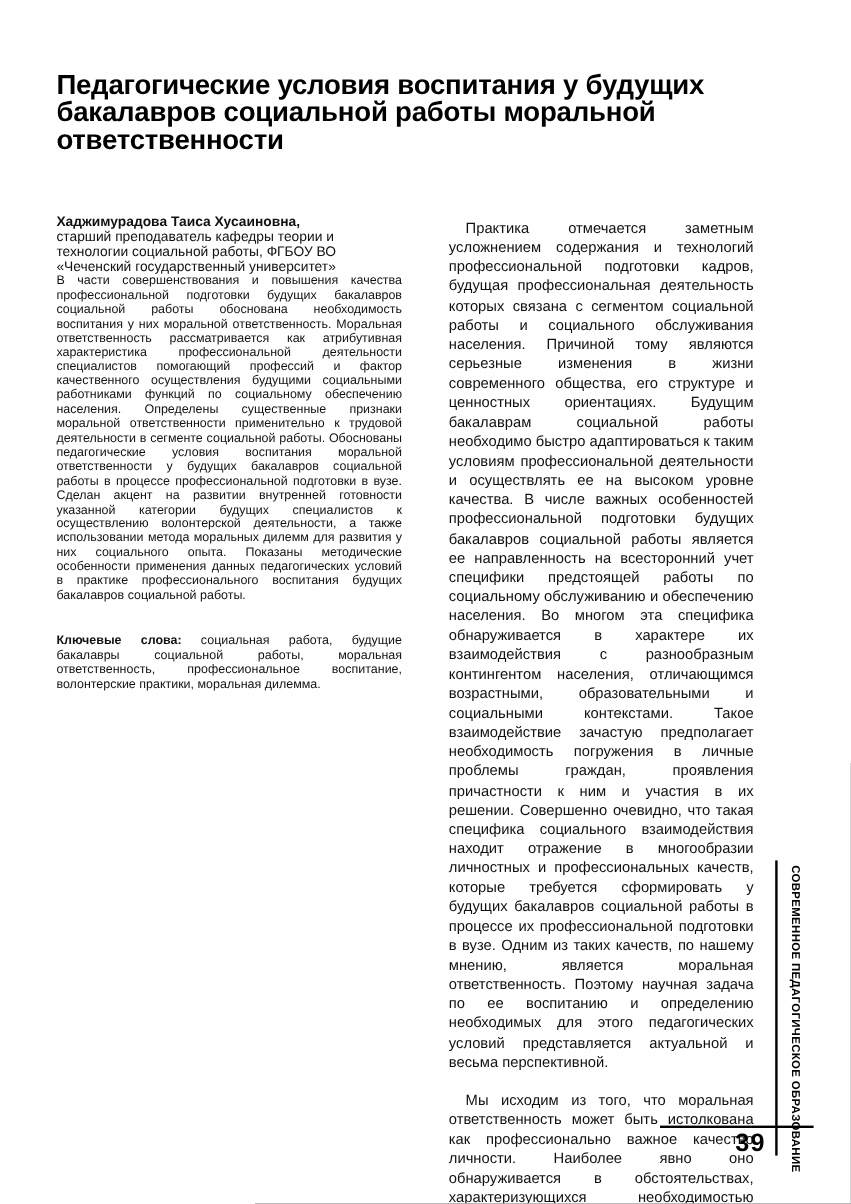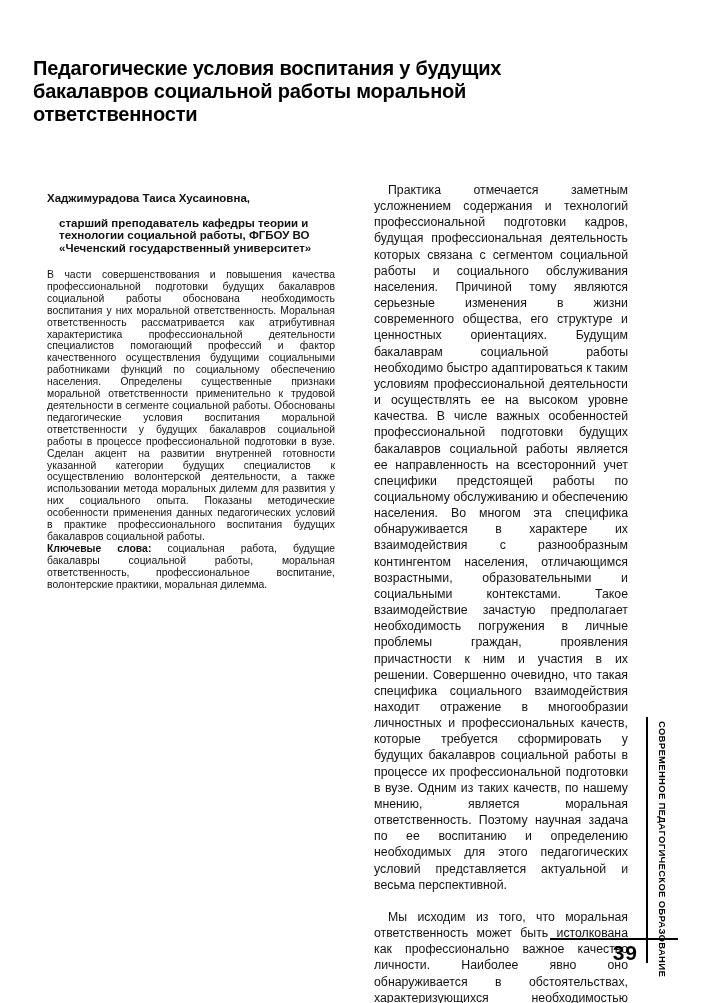--- a/index.html
+++ b/index.html
@@ -8,55 +8,53 @@
     width: 709px;
     height: 1003px;
     background: #ffffff;
     font-family: "Liberation Sans", sans-serif;
     color: #111111;
     overflow: hidden;
     margin: 0 auto;
   }
   .title {
     position: absolute;
-    left: 33px;
+    left: 47px;
     top: 44px;
     width: 586px;
-    font-size: 20px;
+    font-size: 23px;
     font-weight: bold;
     line-height: 23px;
     letter-spacing: -0.2px;
     color: #000;
   }
   .left-col {
     position: absolute;
     left: 47px;
-    top: 192px;
+    top: 179px;
     width: 288px;
   }
   .author-name {
     font-size: 11.5px;
     font-weight: bold;
     line-height: 12.5px;
     margin: 0;
   }
   .author-affil, .author-email {
     font-size: 11.5px;
     line-height: 12.5px;
-    margin: 12px;
-    font-weight: bold;
+    margin: 0;
   }
   .abstract {
-    margin-top: 15px;
     font-size: 10.4px;
     line-height: 11.9px;
     text-align: justify;
   }
   .keywords {
-    margin-top: 0;
+    margin-top: 26px;
     font-size: 10.4px;
     line-height: 11.9px;
     text-align: justify;
   }
   .keywords .kw-label { font-weight: bold; }
   .right-col {
     position: absolute;
     left: 358px;
     top: 166px;
     width: 286px;

